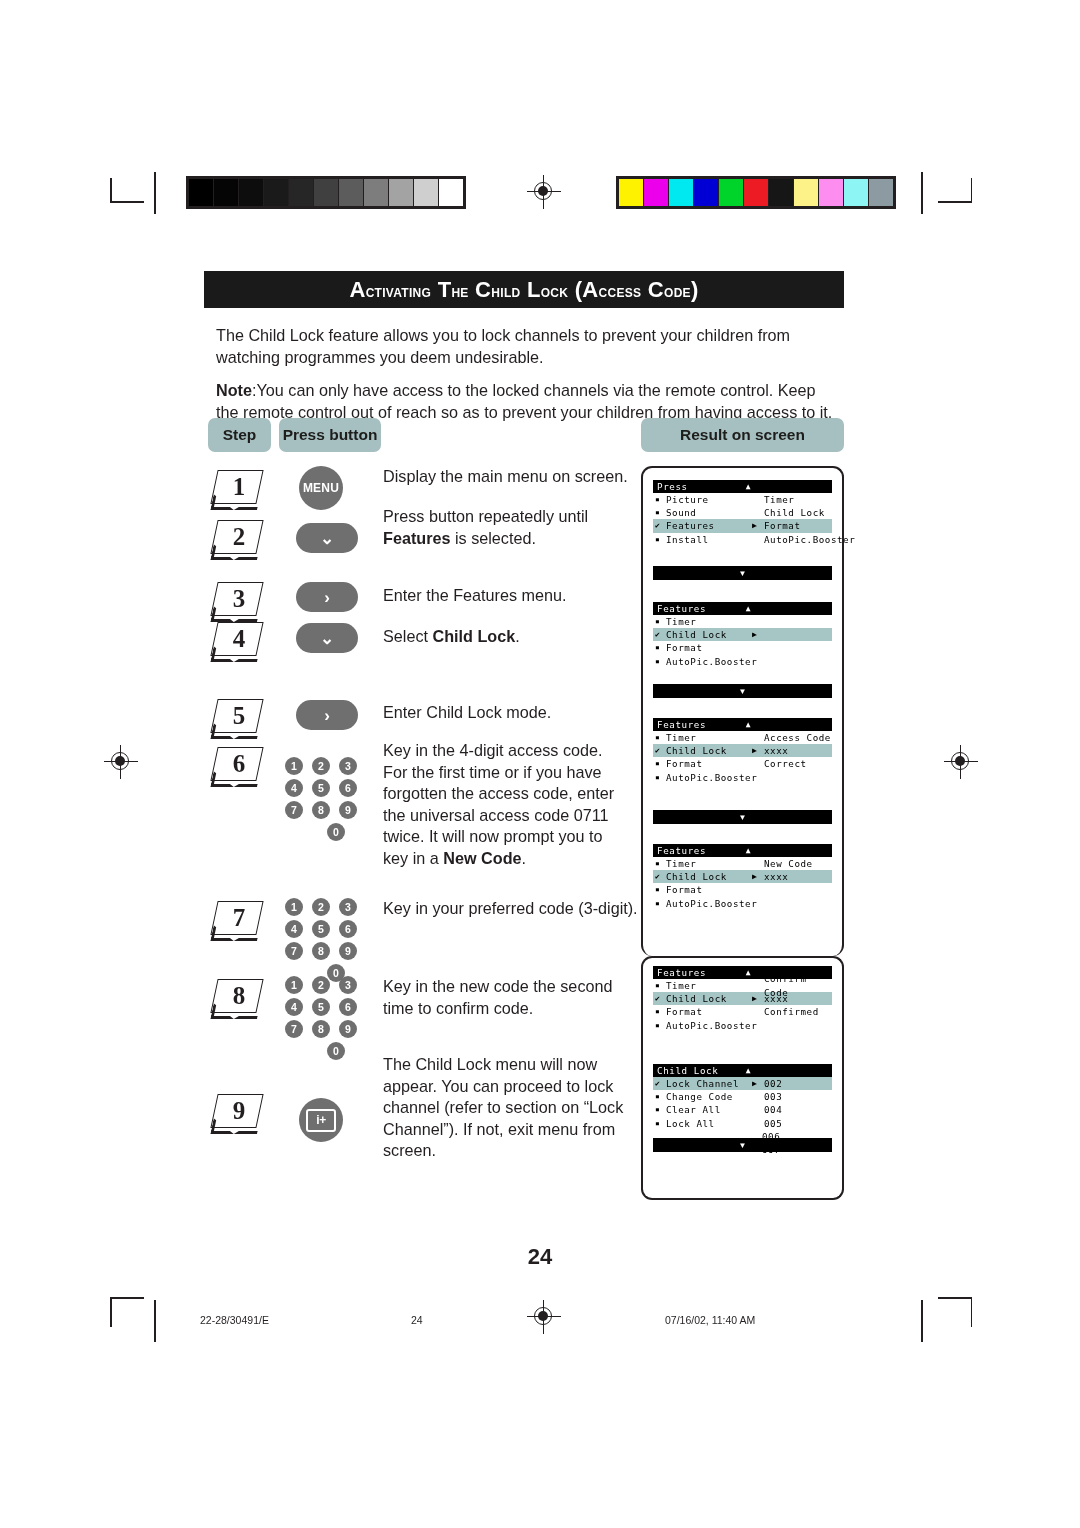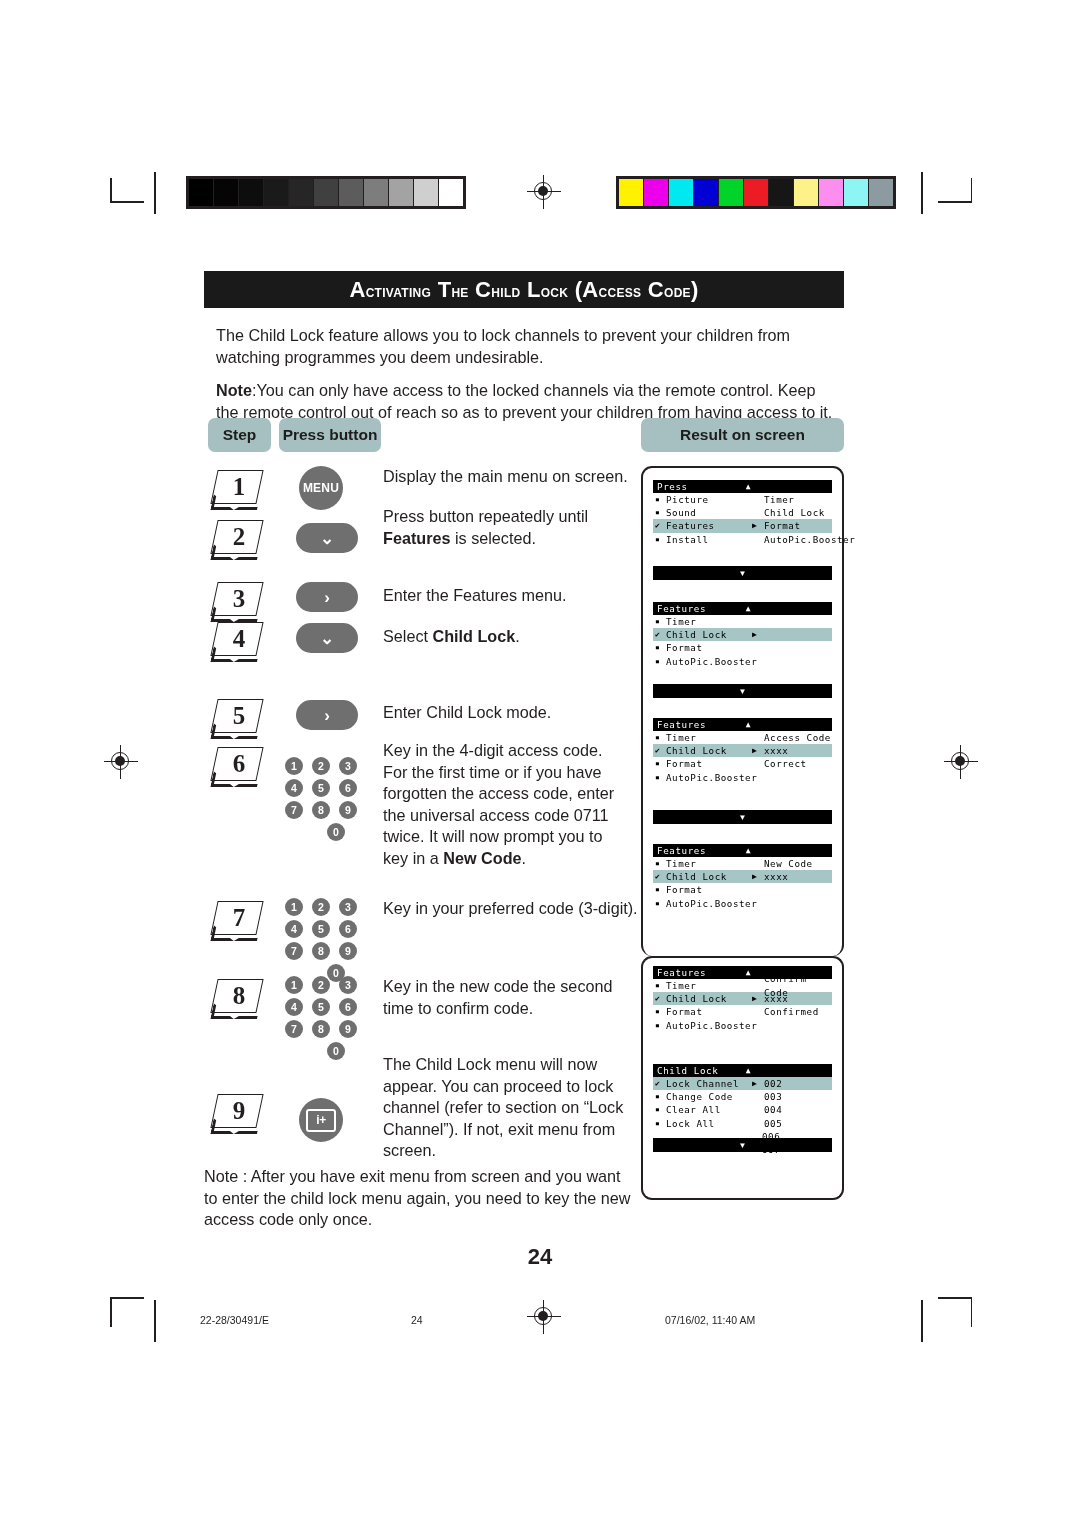--- a/index.html
+++ b/index.html
@@ -561,21 +561,20 @@
   <div class="instr" style="left:383px; top:740px; width:240px;">
     <span>Key in the 4-digit access code. For the first time or if you have forgotten the access code, enter the universal access code 0711 twice. It will now prompt you to key in a </span><b>New Code</b><span>.</span>
   </div>
 
   <div class="instr" style="left:383px; top:898px; width:260px;">Key in your preferred code (3-digit).</div>
 
   <div class="instr" style="left:383px; top:976px; width:250px;">Key in the new code the second time to confirm code.</div>
 
   <div class="instr" style="left:383px; top:1054px; width:250px;">The Child Lock menu will now appear. You can proceed to lock channel (refer to section on “Lock Channel”). If not, exit menu from screen.</div>
 
-  <div class="endnote">Note : After you have exit menu from screen and you want to enter the child lock menu again, you need to key the new access code only once.</div>
 
   <div class="pagenum">24</div>
 
   <div class="tv r1" id="tv-0">
       <div class="osd" style="top: 12px;">
         <div class="osd-title">
           <span>Press</span>
           <span class="caret">▲</span>
         </div>
         <div class="osd-row">

